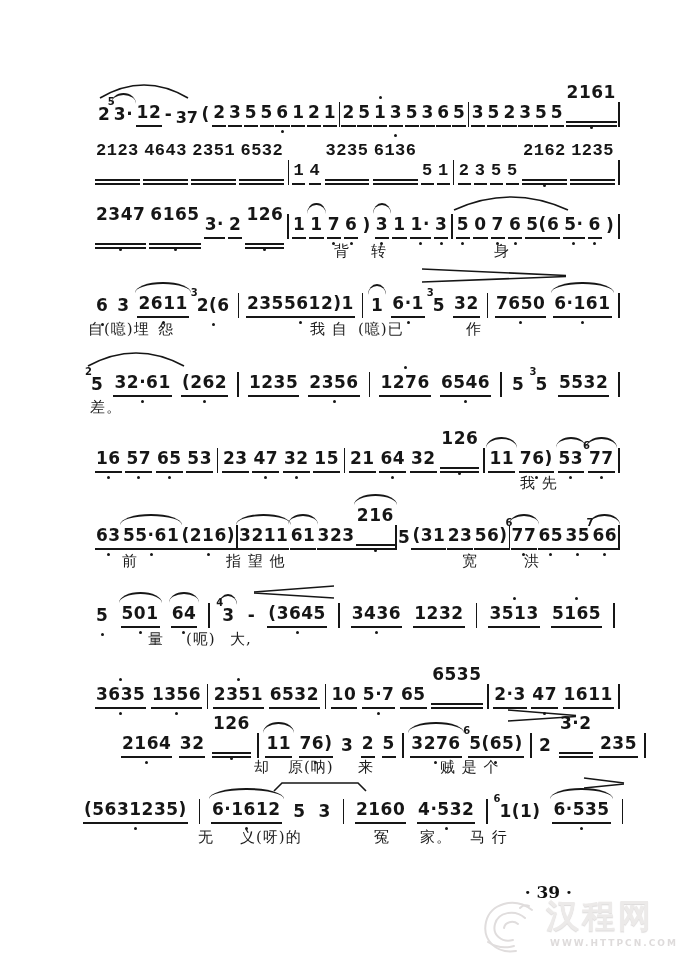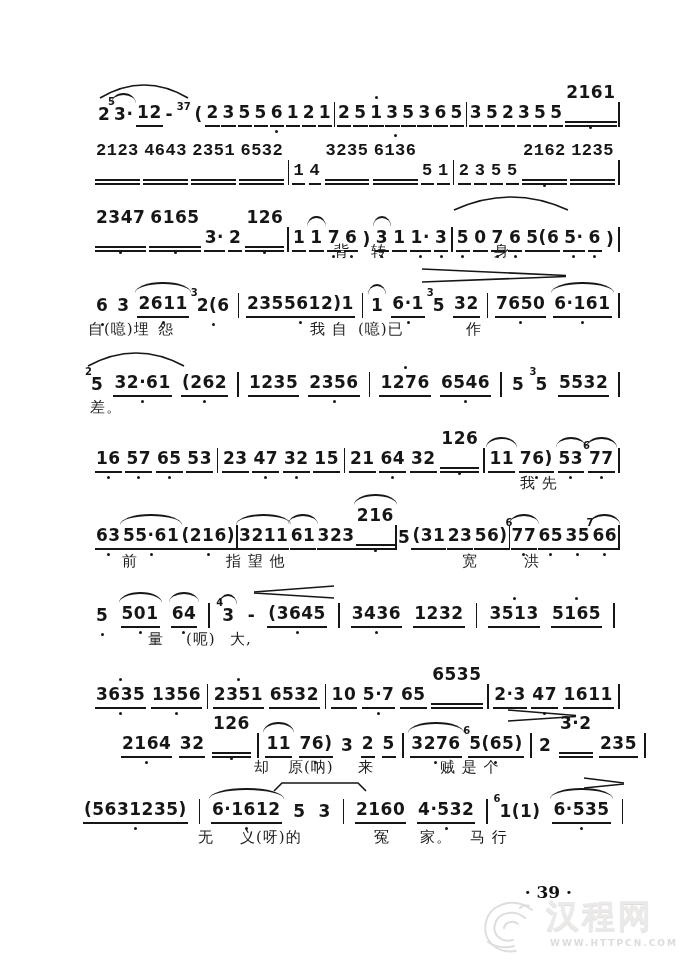--- a/index.html
+++ b/index.html
@@ -4,21 +4,21 @@
 <style>
   html,body{margin:0;padding:0;background:#f2f2f2;}
   .page{position:relative;width:679px;height:967px;background:#ffffff;overflow:hidden;
         font-family:"DejaVu Sans",sans-serif;color:#161616;}
   .system{position:absolute;display:flex;justify-content:space-between;align-items:flex-end;height:27px;}
   .tok{position:relative;display:inline-block;font-weight:700;font-size:17px;line-height:21px;
        letter-spacing:0.5px;white-space:pre;padding:0 1px 2px 1px;}
   .u1{border-bottom:2px solid #161616;}
   .u2{border-bottom:6px double #161616;padding-bottom:18px;}
   .bar{display:inline-block;width:1.5px;height:25px;background:#161616;}
-  .grace{font-size:10px;line-height:10px;letter-spacing:0;align-self:flex-start;margin-top:2px;}
+  .grace{font-size:16px;line-height:10px;letter-spacing:0;align-self:flex-start;margin-top:13px;}
   .orn{position:absolute;top:-13px;left:-5px;font-size:10px;font-style:normal;font-weight:700;}
   .arcm{position:absolute;left:-2px;right:-2px;top:-11px;height:9px;border-top:2px solid #161616;
         border-radius:50% 50% 0 0 / 100% 100% 0 0;}
   .dotA{position:absolute;top:-6px;left:50%;margin-left:-1.5px;width:3px;height:3px;background:#161616;border-radius:50%;}
   .dotB{position:absolute;bottom:-8px;left:50%;margin-left:-1.5px;width:3px;height:3px;background:#161616;border-radius:50%;}
   .lyric{position:absolute;font-family:"DejaVu Serif",serif;font-size:15px;color:#1c1c1c;
          white-space:pre;letter-spacing:1px;}
   .overlay{position:absolute;}
   .footer{position:absolute;left:492px;top:882px;width:80px;text-align:right;
           font-family:"DejaVu Serif",serif;font-weight:700;font-size:17px;color:#111;}
@@ -81,21 +81,21 @@
         <span class="tok u1">1</span>
         <span class="bar"></span>
         <span class="tok u1">2</span>
         <span class="tok u1">3</span>
         <span class="tok u1">5</span>
         <span class="tok u1">5</span>
         <span class="tok u2">2162<i class="dotB"></i></span>
         <span class="tok u2">1235</span>
         <span class="bar"></span>
       </div>
-      <div class="system" style="left: 95px; top: 225px; width: 525px;">
+      <div class="system" style="left: 95px; top: 213px; width: 525px; align-items: center;">
         <span class="tok u2">2347<i class="dotB"></i></span>
         <span class="tok u2">6165<i class="dotB"></i></span>
         <span class="tok u1">3·</span>
         <span class="tok u1">2</span>
         <span class="tok u2">126<i class="dotB"></i></span>
         <span class="bar"></span>
         <span class="tok u1">1</span>
         <span class="tok u1">1<i class="arcm"></i></span>
         <span class="tok u1">7<i class="dotB"></i></span>
         <span class="tok u1">6<i class="dotB"></i></span>

